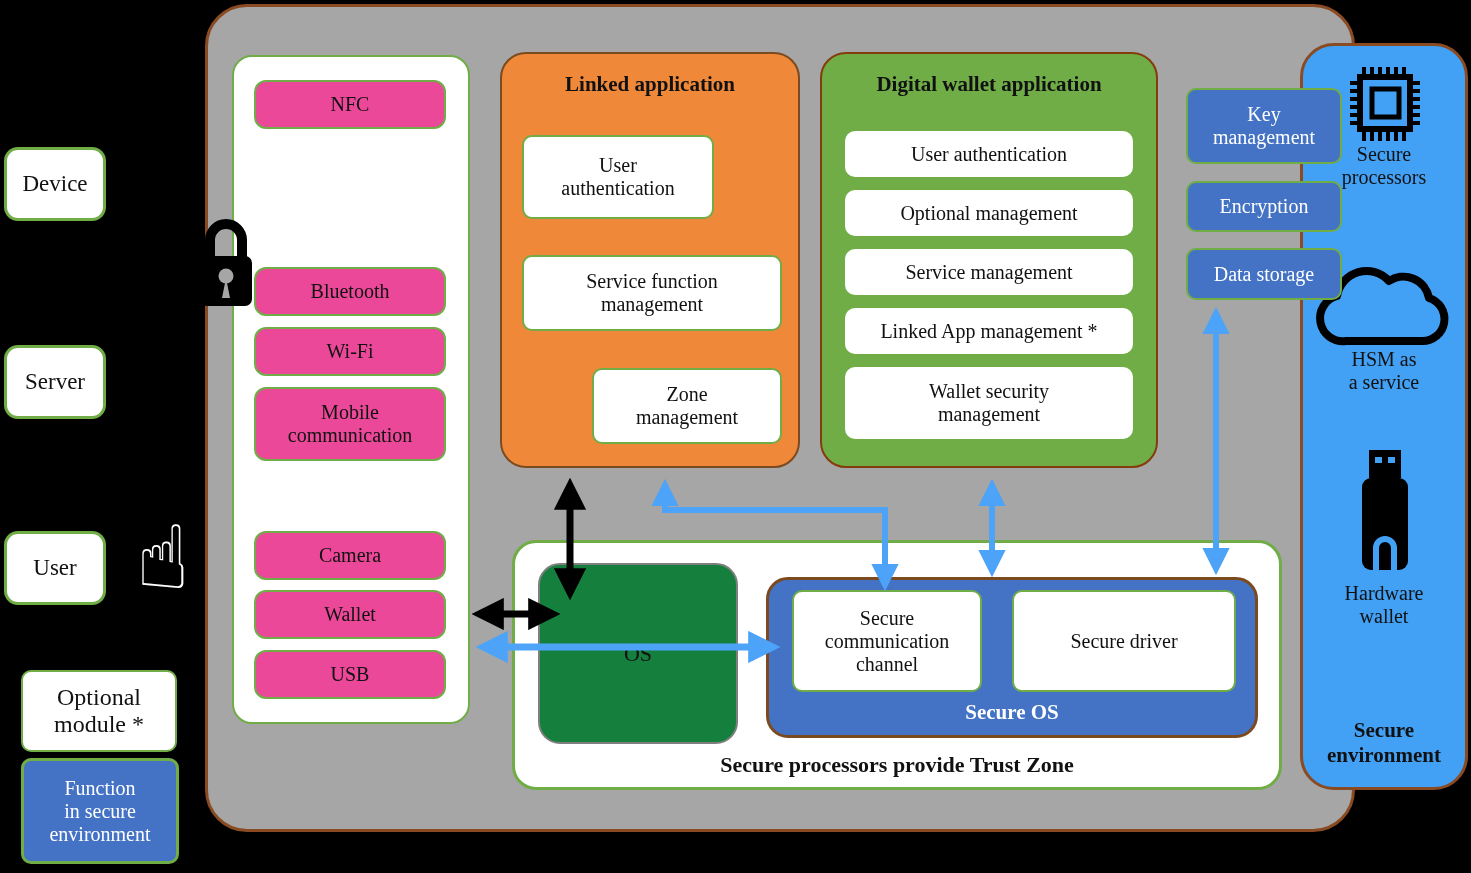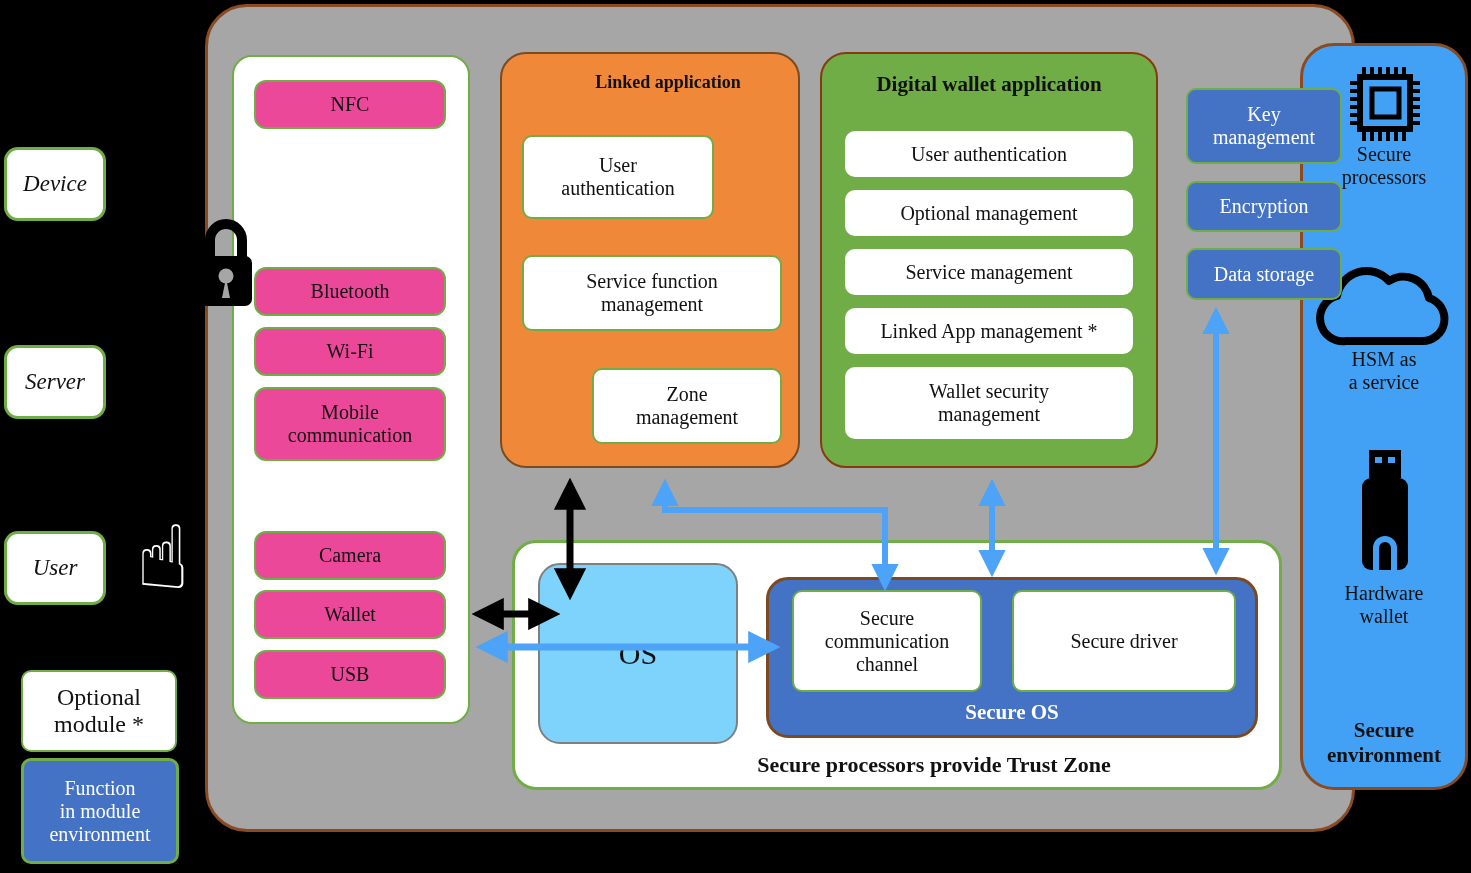--- a/index.html
+++ b/index.html
@@ -4,21 +4,21 @@
 <style>
   html,body{margin:0;padding:0;background:#000;}
   #stage{position:relative;width:1471px;height:873px;background:#000;overflow:hidden;
          font-family:"Liberation Serif","DejaVu Serif",serif;color:#111;}
   .lbl{white-space:pre-line;text-align:center;}
   .abs{position:absolute;}
   .center{display:flex;align-items:center;justify-content:center;}
 
   
   .actor{left:4px;width:96px;height:68px;background:#fff;border:3px solid #70AD47;
-         border-radius:14px;font-size:23px;font-style:italic;}
+         border-radius:14px;font-size:23px;}
 
   
   #legend-outer{left:2px;top:652px;width:184px;height:219px;background:#fff;}
   #legend-inner{position:absolute;inset:0;background:#000;border:4px dashed #000;box-sizing:border-box;}
   #legend-optional{left:15px;top:14px;width:152px;height:78px;background:#fff;
                    border:2px solid #70AD47;border-radius:10px;font-size:24px;}
   #legend-securefn{left:15px;top:102px;width:152px;height:100px;background:#4472C4;
                    border:3px solid #70AD47;border-radius:10px;font-size:20px;color:#fff;}
 
   
@@ -27,35 +27,35 @@
 
   
   #device-col{left:232px;top:55px;width:234px;height:665px;background:#fff;
               border:2px solid #70AD47;border-radius:20px;}
   .dev-item{left:254px;width:188px;background:#ec4899;border:2px solid #70AD47;
             border-radius:12px;font-size:20px;}
 
   
   #linked-app{left:500px;top:52px;width:300px;height:416px;background:#F0883A;
               border:2px solid #7C4A1F;border-radius:26px;box-sizing:border-box;}
-  #linked-title{left:500px;top:72px;width:300px;font-size:18px;font-weight:bold;text-align:center;padding-left:18px;}
+  #linked-title{left:500px;top:72px;width:300px;font-size:21px;font-weight:bold;text-align:center;}
   .white-box{background:#fff;border:2px solid #70AD47;border-radius:10px;font-size:20px;}
 
   
   #wallet-app{left:820px;top:52px;width:338px;height:416px;background:#70AD47;
               border:2px solid #843C0C;border-radius:26px;box-sizing:border-box;}
   #wallet-title{left:820px;top:72px;width:338px;font-size:21px;font-weight:bold;text-align:center;}
   .wallet-item{left:845px;width:288px;background:#fff;border-radius:10px;font-size:20px;}
 
   
   #trust-zone{left:512px;top:540px;width:770px;height:250px;background:#fff;
               border:3px solid #70AD47;border-radius:24px;box-sizing:border-box;}
-  #trust-label{left:512px;top:752px;width:770px;font-size:22px;font-weight:bold;text-align:center;padding-left:37px;}
-  #os-box{left:538px;top:563px;width:196px;height:177px;background:#7dd3fc;
-          border:2px solid #7F7F7F;border-radius:22px;font-size:30px;}
+  #trust-label{left:512px;top:752px;width:770px;font-size:22px;font-weight:bold;text-align:center;}
+  #os-box{left:538px;top:563px;width:196px;height:177px;background:#15803d;
+          border:2px solid #7F7F7F;border-radius:22px;font-size:22px;}
   #secure-os{left:766px;top:577px;width:492px;height:161px;background:#4472C4;
              border:3px solid #7C4A1F;border-radius:22px;box-sizing:border-box;}
   #secure-os-label{left:766px;top:700px;width:492px;font-size:21px;font-weight:bold;color:#fff;text-align:center;}
   #comm-channel{left:792px;top:590px;width:186px;height:98px;}
   #secure-driver{left:1012px;top:590px;width:220px;height:98px;}
 
   
   .svc-btn{left:1186px;width:152px;background:#4472C4;border:2px solid #70AD47;
            border-radius:10px;color:#fff;font-size:20px;z-index:6;}
 
@@ -90,21 +90,21 @@
   <div class="abs" id="hand-icon">☝</div>
 
   <div class="abs" id="legend-outer">
     <div id="legend-inner">
       <div class="abs center" id="legend-optional">
         <span class="lbl">Optional
 module *</span>
       </div>
       <div class="abs center" id="legend-securefn">
         <span class="lbl">Function
-in module
+in secure
 environment</span>
       </div>
     </div>
   </div>
 
   <div class="abs" id="device-col"></div>
   <div class="abs center dev-item" style="top:80px;height:45px">
       <span class="lbl">NFC</span>
     </div>
   <div class="abs center dev-item" style="top:267px;height:45px">

